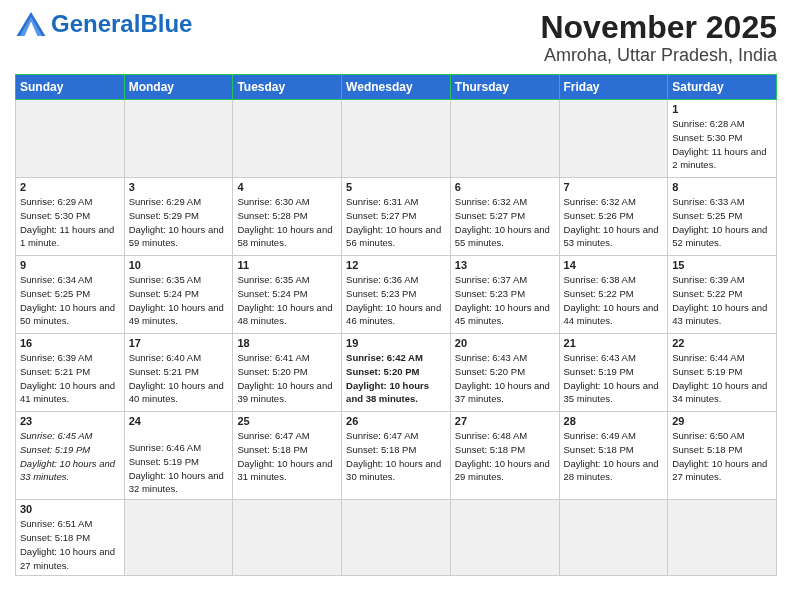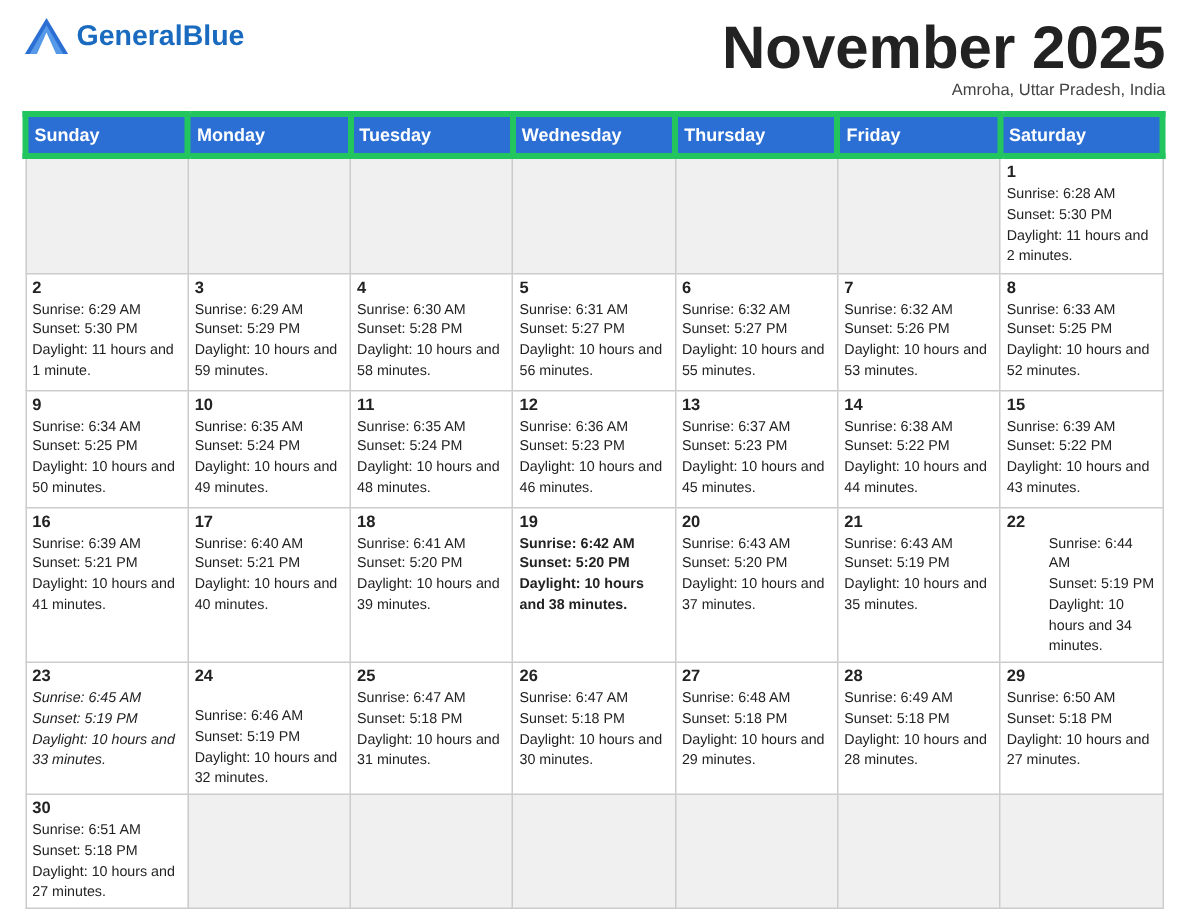--- a/index.html
+++ b/index.html
@@ -19,59 +19,59 @@
       justify-content: space-between;
       align-items: flex-start;
       margin-bottom: 8px;
     }
     .logo {
       display: flex;
       align-items: center;
       gap: 4px;
     }
     .logo-text {
-      font-size: 19px;
+      font-size: 24px;
       font-weight: bold;
       color: #333;
       line-height: 1;
       text-align: center;
     }
     .logo-text span {
       color: #1a6bbf;
     }
     .logo-icon {
       width: 32px;
       height: 28px;
     }
     .title-area {
       text-align: right;
     }
     .month-title {
-      font-size: 40px;
+      font-size: 32px;
       font-weight: bold;
       color: #222;
       line-height: 1.1;
     }
     .subtitle {
-      font-size: 11px;
+      font-size: 18px;
       color: #444;
     }
     table {
       width: 100%;
       border-collapse: collapse;
       table-layout: fixed;
     }
     th {
       background-color: #2b6fd4;
       color: #fff;
       font-size: 12px;
       font-weight: bold;
       padding: 5px 4px;
       text-align: left;
-      border: 4px solid #22c55e;
+      border: 1px solid #22c55e;
     }
     td {
       border: 1px solid #ccc;
       vertical-align: top;
       padding: 3px 4px;
       font-size: 9.5px;
       color: #222;
       height: 78px;
       background: #fff;
     }
@@ -262,21 +262,21 @@
 Daylight: 10 hours and 37 minutes.</div>
           </td>
           <td>
             <span class="day-num">21</span>
             <div class="day-info" style="white-space: pre-line;">Sunrise: 6:43 AM
 Sunset: 5:19 PM
 Daylight: 10 hours and 35 minutes.</div>
           </td>
           <td>
             <span class="day-num">22</span>
-            <div class="day-info" style="white-space: pre-line; margin-left: 28px;">Sunrise: 6:44 AM
+            <div class="day-info" style="white-space: pre-line;">Sunrise: 6:44 AM
 Sunset: 5:19 PM
 Daylight: 10 hours and 34 minutes.</div>
           </td>
         </tr>
         <tr>
           <td>
             <span class="day-num">23</span>
             <div class="day-info" style="white-space: pre-line; font-style: italic;">Sunrise: 6:45 AM
 Sunset: 5:19 PM
 Daylight: 10 hours and 33 minutes.</div>

